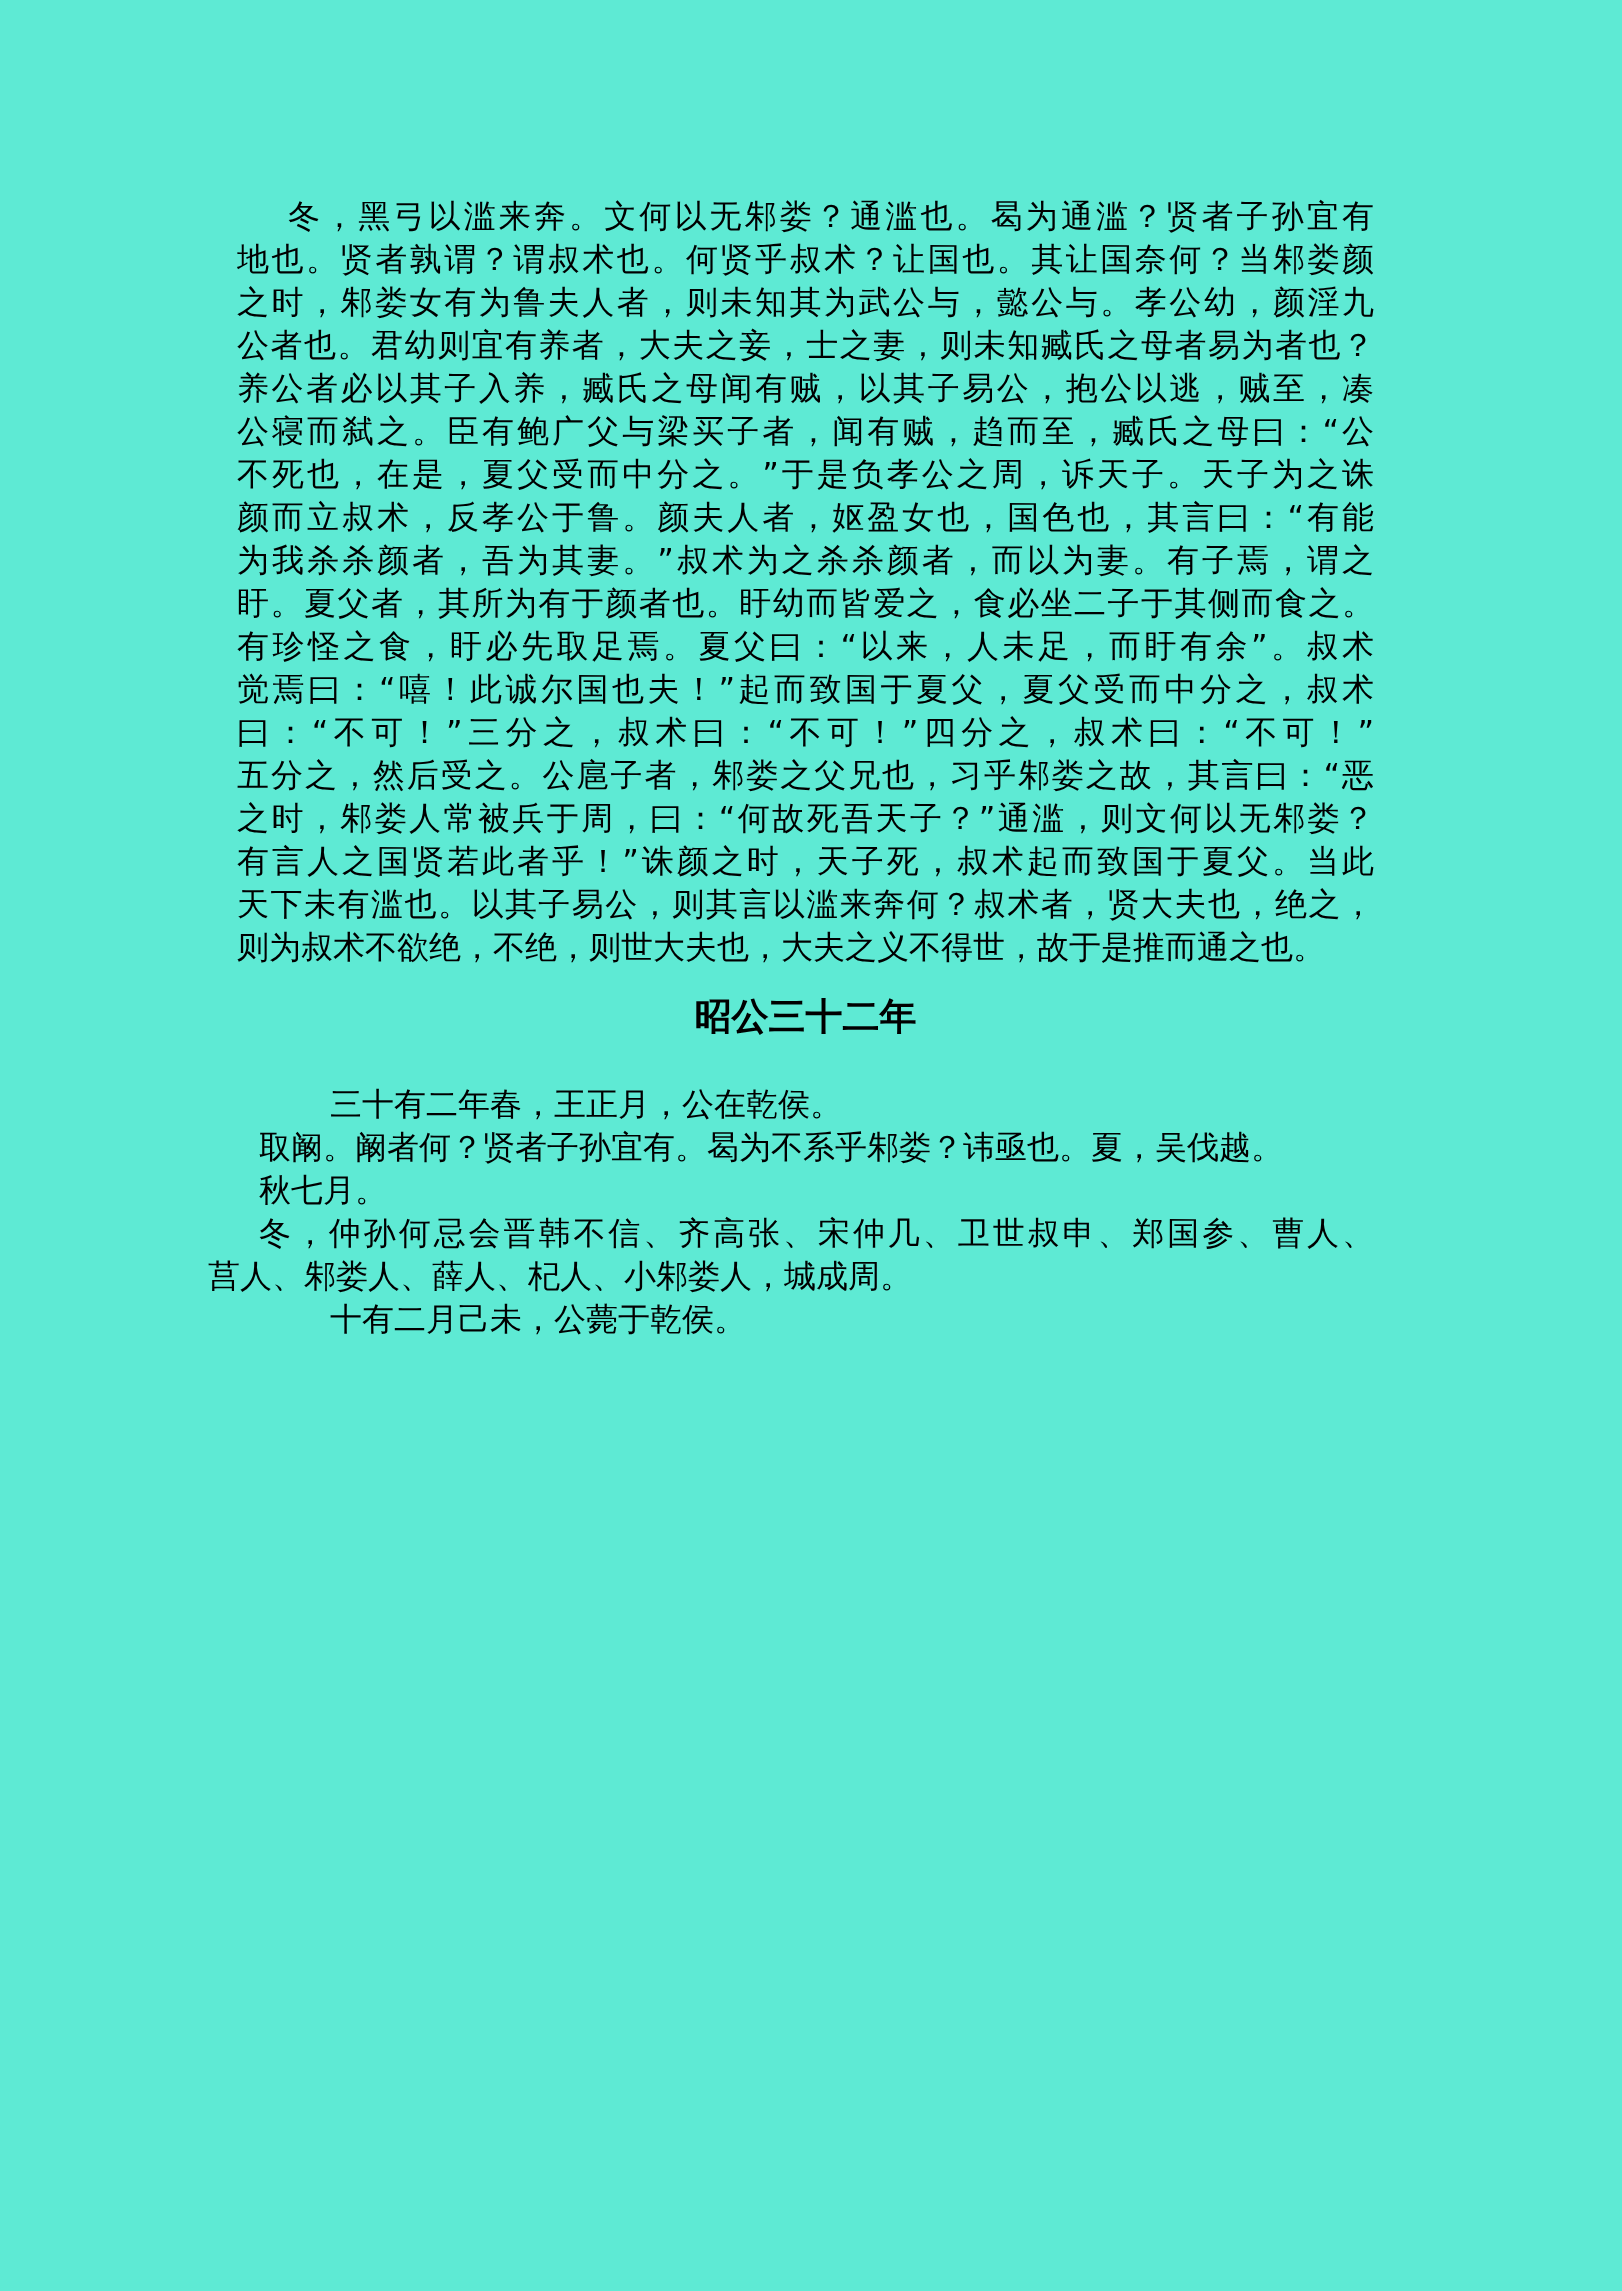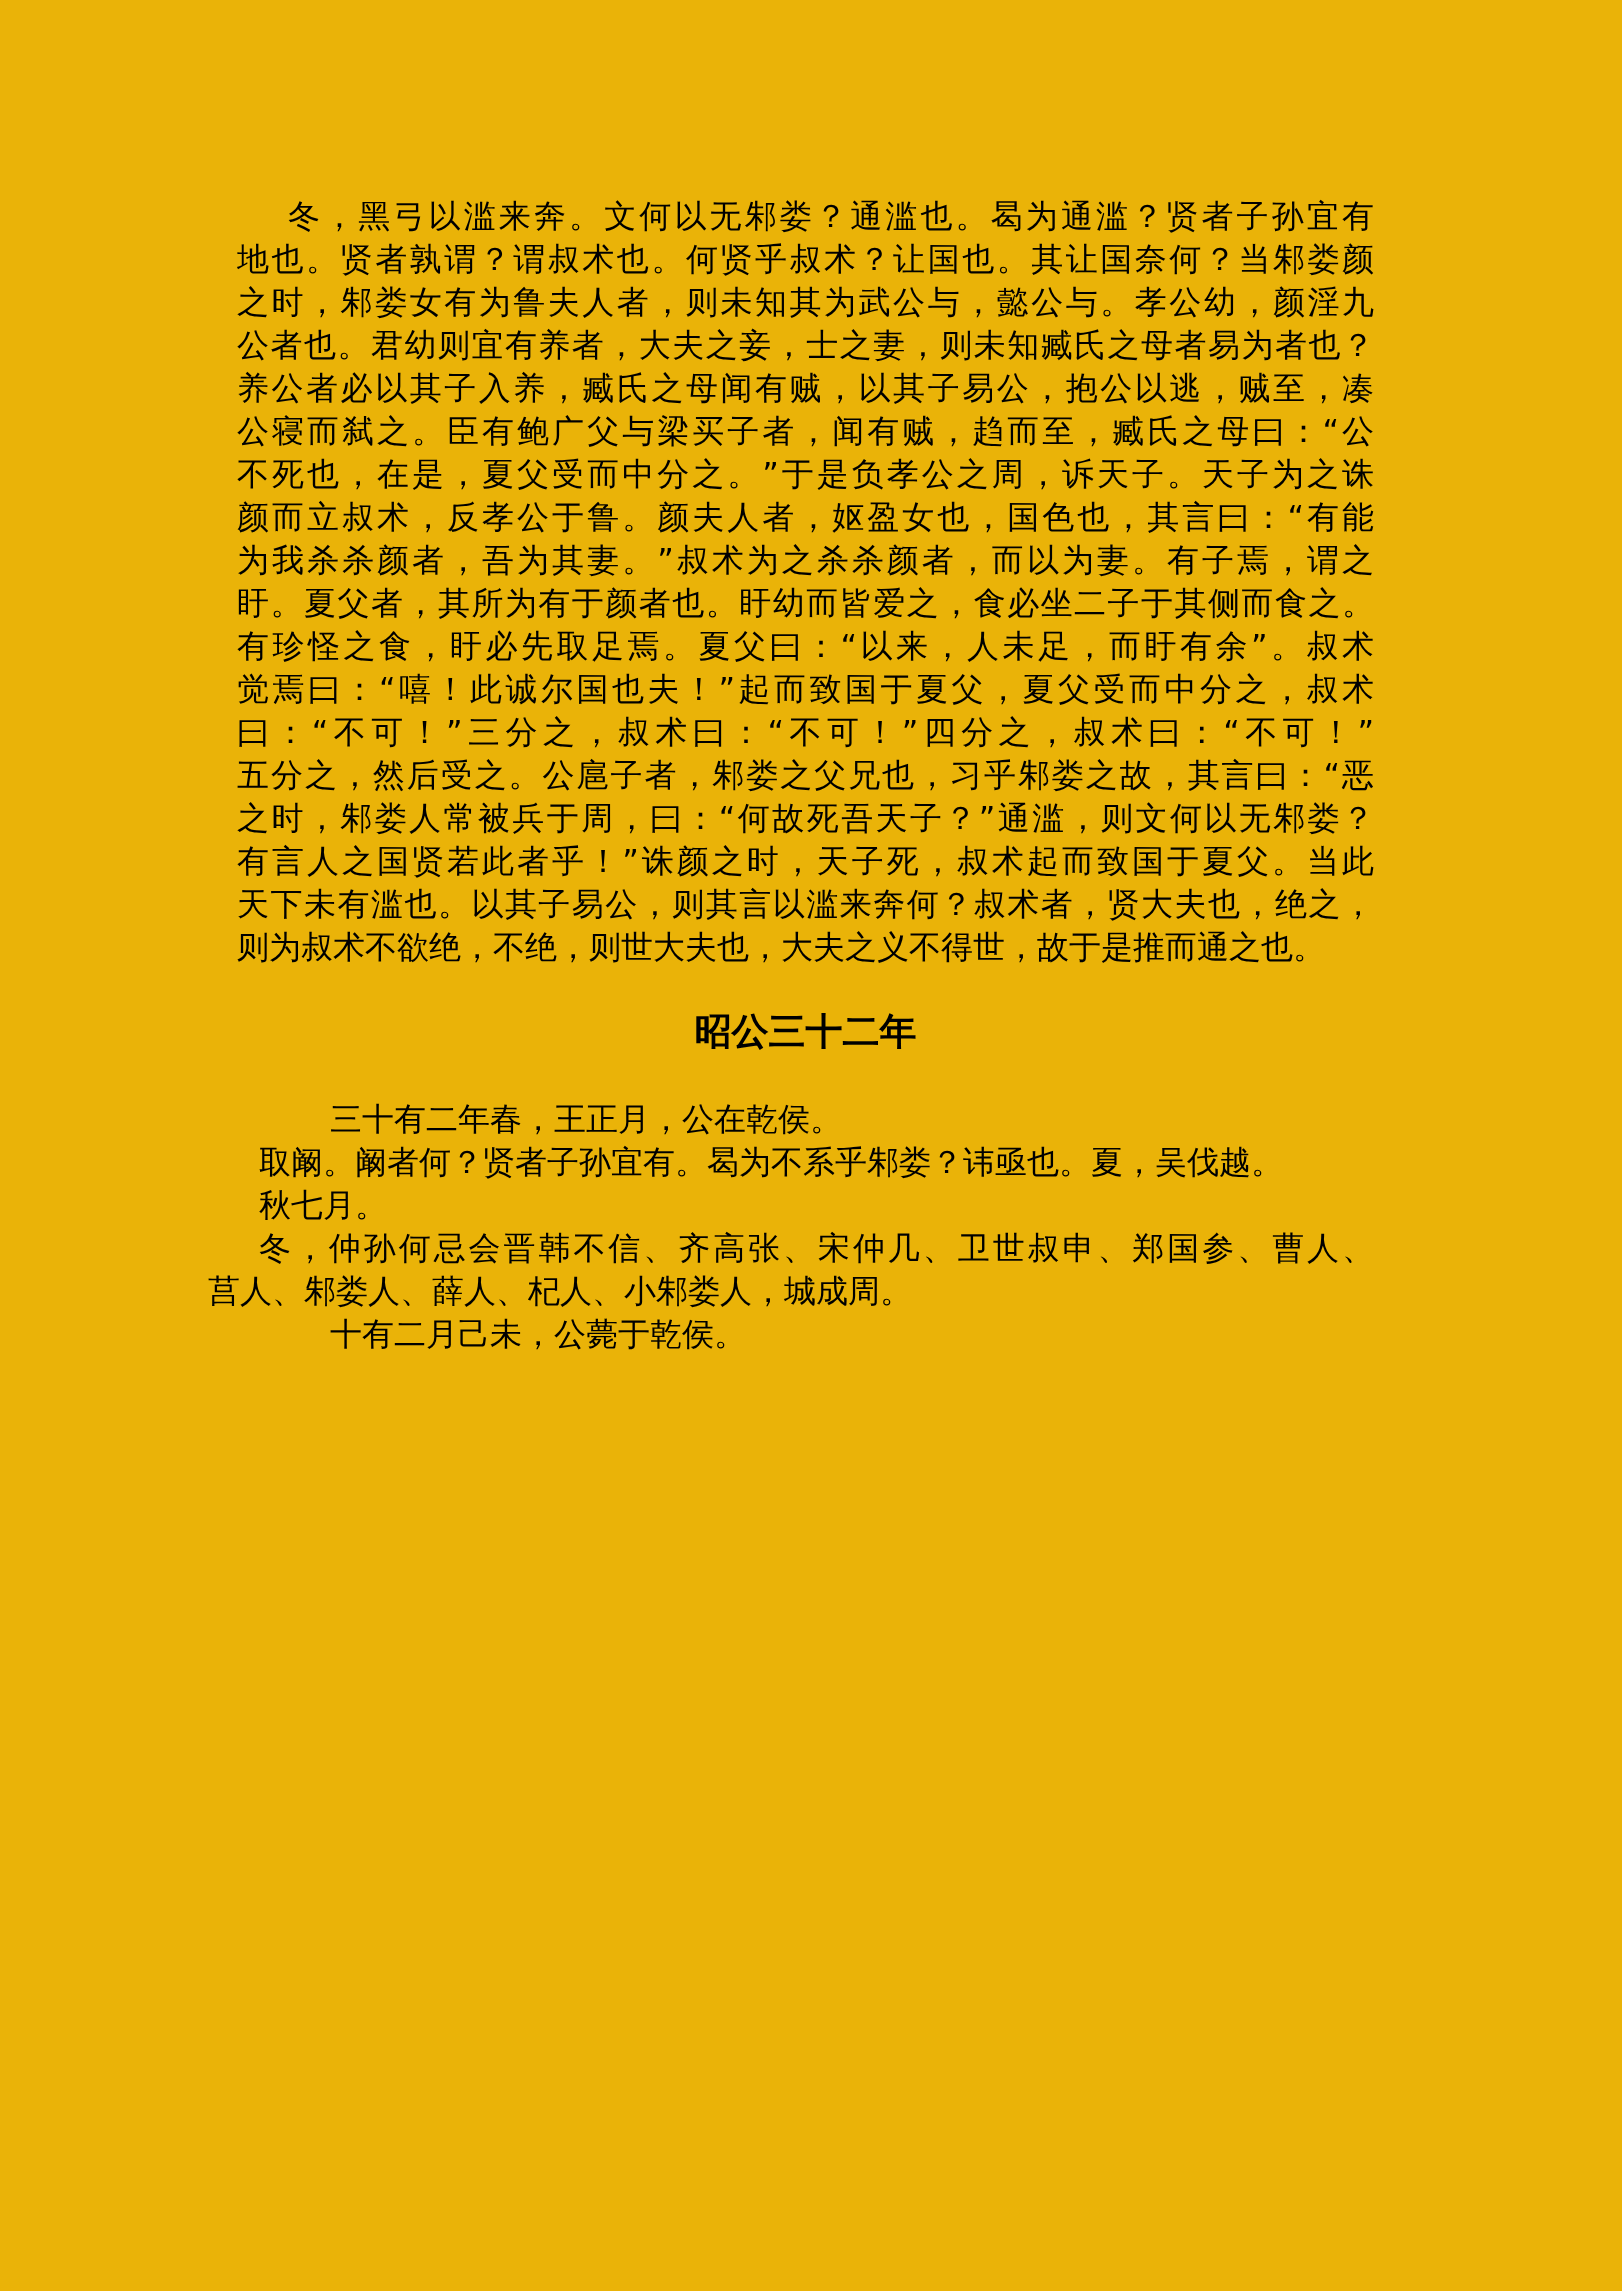--- a/index.html
+++ b/index.html
@@ -4,21 +4,21 @@
 <style>
   html, body {
     margin: 0;
     padding: 0;
     background: #ffffff;
   }
   .page {
     position: relative;
     width: 1622px;
     height: 2292px;
-    background: #eab308;
+    background: #5eead4;
     overflow: hidden;
     font-family: "DejaVu Sans", sans-serif;
     color: #000000;
   }
   .content {
     position: absolute;
     left: 237px;
     top: 195px;
     width: 1137px;
     font-size: 32px;
@@ -37,21 +37,21 @@
   .annals {
     position: relative;
     margin-left: -29px;
     width: 1166px;
   }
   .heading {
     text-align: center;
     font-weight: bold;
     font-size: 37px;
     line-height: 47px;
-    margin-top: 39px;
+    margin-top: 24px;
     margin-bottom: 43px;
   }
 </style>
 </head>
 <body>
 
 <div class="page">
   <div class="content">
 
     <div class="para">

